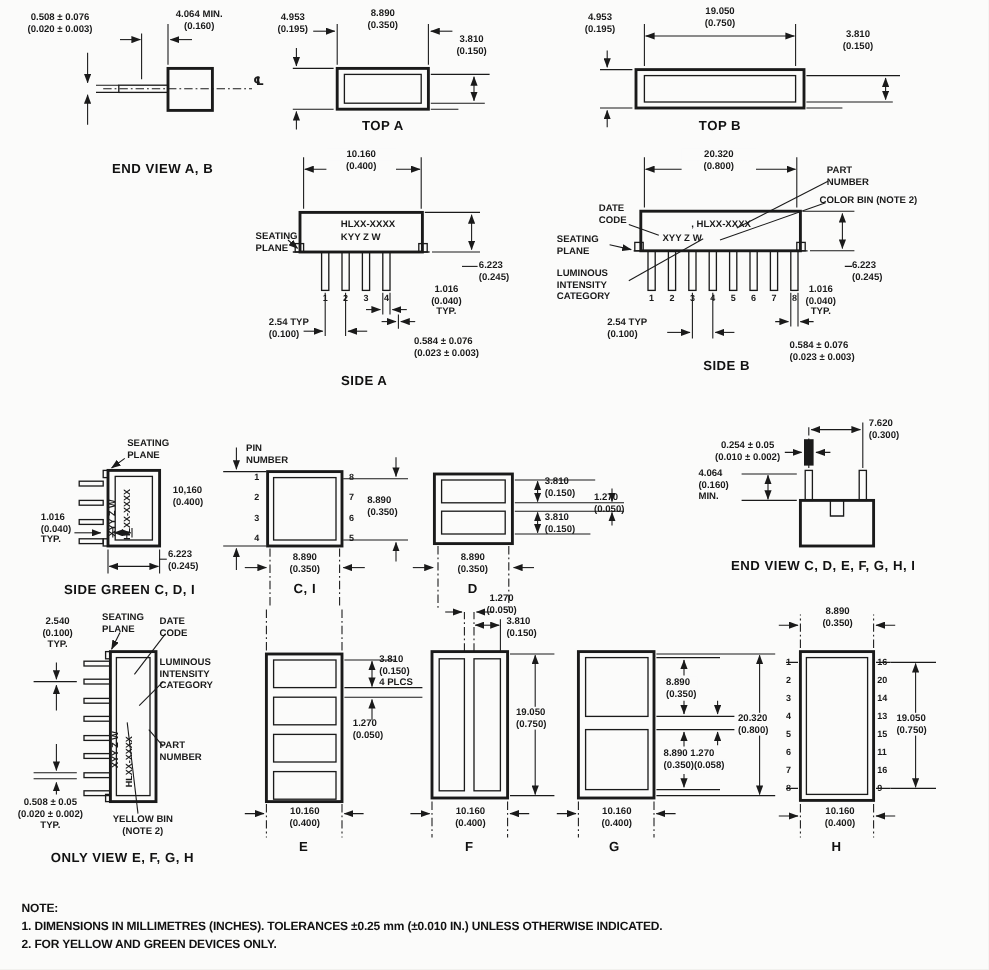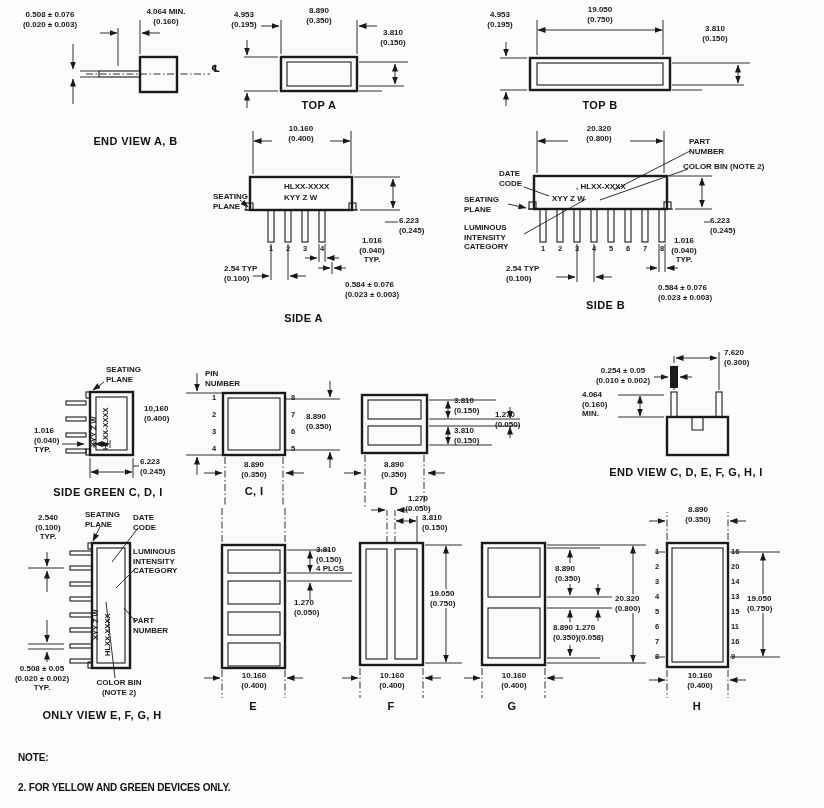--- a/index.html
+++ b/index.html
@@ -495,21 +495,21 @@
 <div class="dim l" style="left:133px;top:547px">
       <span>LUMINOUS</span>
       <span>INTENSITY</span>
       <span>CATEGORY</span>
     </div>
 <div class="dim l" style="left:133px;top:616px">
       <span>PART</span>
       <span>NUMBER</span>
     </div>
 <div class="dim" style="left:90px;top:678px;width:58px">
-      <span>COLOR BIN</span>
+      <span>YELLOW BIN</span>
       <span>(NOTE 2)</span>
     </div>
 <div class="dim" style="left:0px;top:664px;width:84px">
       <span>0.508 ± 0.05</span>
       <span>(0.020 ± 0.002)</span>
       <span>TYP.</span>
     </div>
 <div class="vt" style="left:100px;top:632px">XYY Z W</div>
 <div class="vt" style="left:112px;top:648px">HLXX-XXXX</div>
 <div class="vl" style="left:18px;top:709px;width:168px">ONLY VIEW E, F, G, H</div>
@@ -589,15 +589,16 @@
       <span>19.050</span>
       <span>(0.750)</span>
     </div>
 <div class="dim" style="left:674px;top:671px;width:52px">
       <span>10.160</span>
       <span>(0.400)</span>
     </div>
 <div class="vl" style="left:689px;top:700px;width:16px">H</div>
 
 <div class="n" style="left:18px;top:752px">NOTE:</div>
+<div class="n" style="left:18px;top:767px">1. DIMENSIONS IN MILLIMETRES (INCHES). TOLERANCES ±0.25 mm (±0.010 IN.) UNLESS OTHERWISE INDICATED.</div>
 <div class="n" style="left:18px;top:782px">2. FOR YELLOW AND GREEN DEVICES ONLY.</div>
 
 </div>
 
 </body></html>

